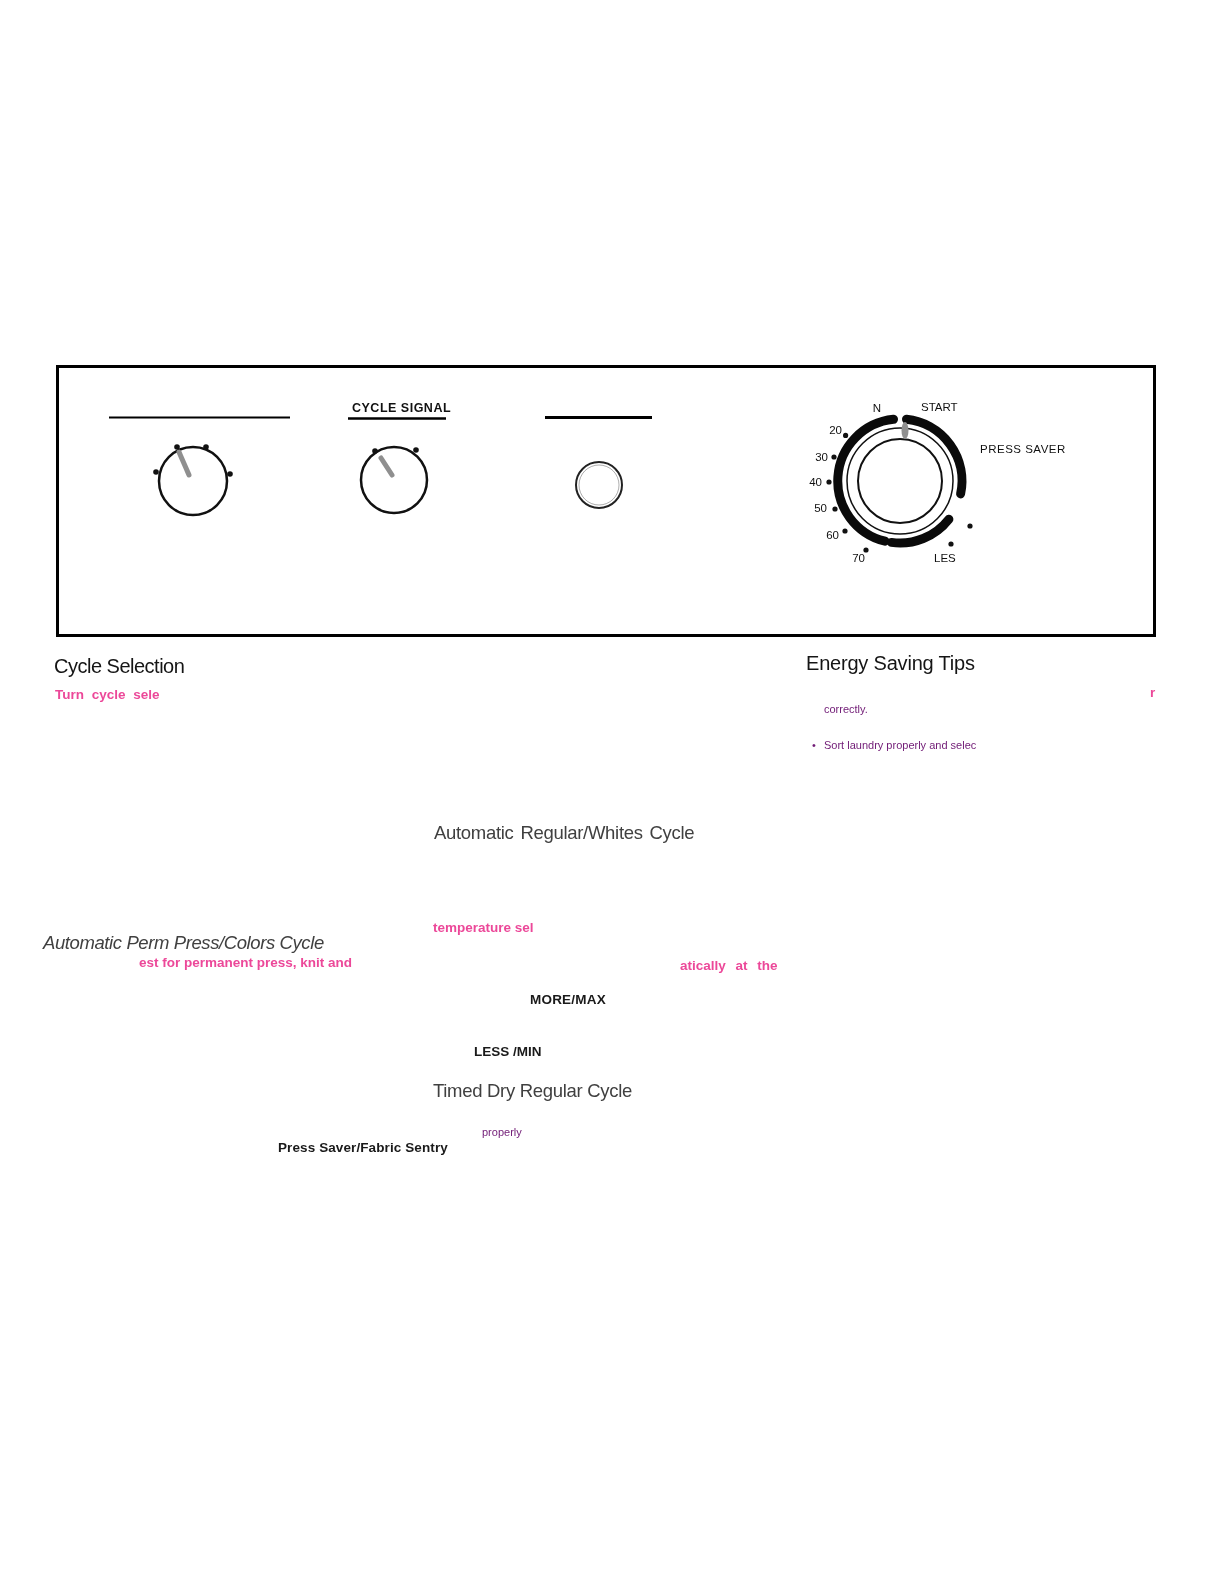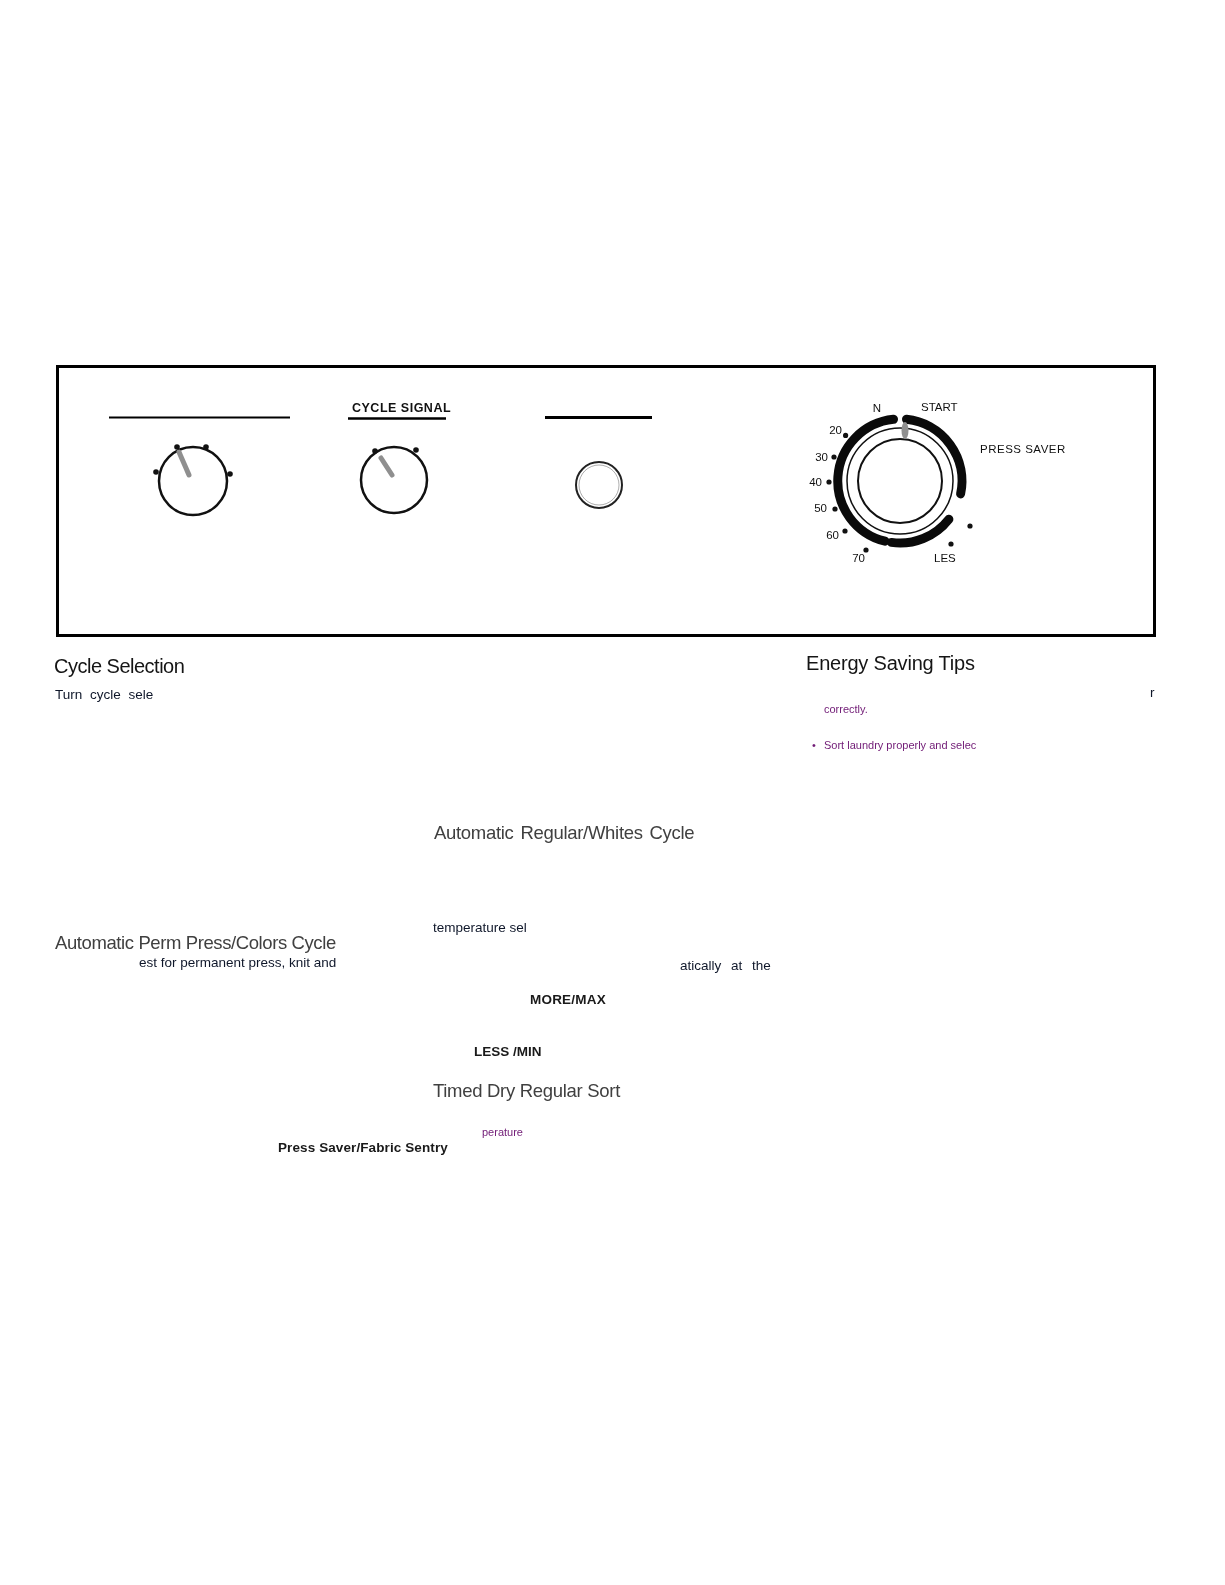--- a/index.html
+++ b/index.html
@@ -7,21 +7,21 @@
     position:relative;
     width:1225px;height:1257px;
     background:#ffffff;
     font-family:"Liberation Sans", sans-serif;
     color:#111;
     overflow:hidden;
   }
   .abs{position:absolute;white-space:nowrap;}
   .h1{font-size:20px;letter-spacing:-0.5px;color:#151515;}
   .h2{font-size:18.5px;letter-spacing:-0.3px;color:#404040;}
-  .body-txt{font-size:13.5px;color:#0f172a;}
+  .body-txt{font-size:13.5px;color:#ec4899;font-weight:bold;}
   .body-txt-lg{font-size:11px;color:#701a75;}
   .bold-lbl{font-size:13.5px;font-weight:bold;color:#1a1a1a;margin-left:8px;}
   .ws-wide{word-spacing:6px;}
   .ws-med{word-spacing:4px;}
   .ws-sm{word-spacing:2px;}
   #panel-border{
     position:absolute;left:56px;top:365px;width:1100px;height:272px;
     border:3px solid #000;box-sizing:border-box;background:#fff;
   }
   #panel-art{position:absolute;left:56px;top:365px;}
@@ -108,34 +108,34 @@
       <text x="821" y="47" font-size="11.5" fill="#111" text-anchor="middle">N</text>
       <text x="865" y="46" font-size="11.5" fill="#111">START</text>
       <text x="924" y="88" font-size="11.5" fill="#111" letter-spacing="0.5">PRESS SAVER</text>
       <text x="878" y="197" font-size="11.5" fill="#111">LES</text>
     </g>
   </svg>
 
   <div class="abs h1" style="left:54px;top:655px;">Cycle Selection</div>
   <div class="abs body-txt ws-med" style="left:55px;top:687px;">Turn cycle sele</div>
 
-  <div class="abs h2" style="left:55px;top:932px;letter-spacing:-0.4px;">Automatic Perm Press/Colors Cycle</div>
+  <div class="abs h2" style="left:43px;top:932px;letter-spacing:-0.4px;font-style:italic;">Automatic Perm Press/Colors Cycle</div>
   <div class="abs body-txt" style="left:139px;top:955px;">est for permanent press, knit and</div>
 
   <div class="abs bold-lbl" style="left:234px;top:1140px;letter-spacing:0.1px;padding-left:36px;">Press Saver/Fabric Sentry</div>
 
   <div class="abs h2 ws-sm" style="left:434px;top:822px;">Automatic Regular/Whites Cycle</div>
   <div class="abs body-txt ws-wide" style="left:680px;top:958px;">atically at the</div>
   <div class="abs body-txt" style="left:433px;top:920px;">temperature sel</div>
 
   <div class="abs bold-lbl" style="left:522px;top:992px;letter-spacing:0.2px;">MORE/MAX</div>
   <div class="abs bold-lbl" style="left:466px;top:1044px;">LESS /MIN</div>
 
-  <div class="abs h2" style="left:433px;top:1080px;">Timed Dry Regular Sort</div>
-  <div class="abs body-txt-lg" style="left:482px;top:1126px;">perature</div>
+  <div class="abs h2" style="left:433px;top:1080px;">Timed Dry Regular Cycle</div>
+  <div class="abs body-txt-lg" style="left:482px;top:1126px;">properly</div>
 
   <div class="abs h1" style="left:800px;top:652px;letter-spacing:-0.2px;margin-left:6px;">Energy Saving Tips</div>
   <div class="abs body-txt" style="left:1150px;top:685px;">r</div>
   <div class="abs body-txt-lg" style="left:824px;top:703px;">correctly.</div>
 
   <div class="abs bullet-row" style="left:812px;top:739px;">
     <span class="bullet-glyph body-txt-lg">•</span>
     <span class="body-txt-lg">Sort laundry properly and selec</span>
   </div>
 

